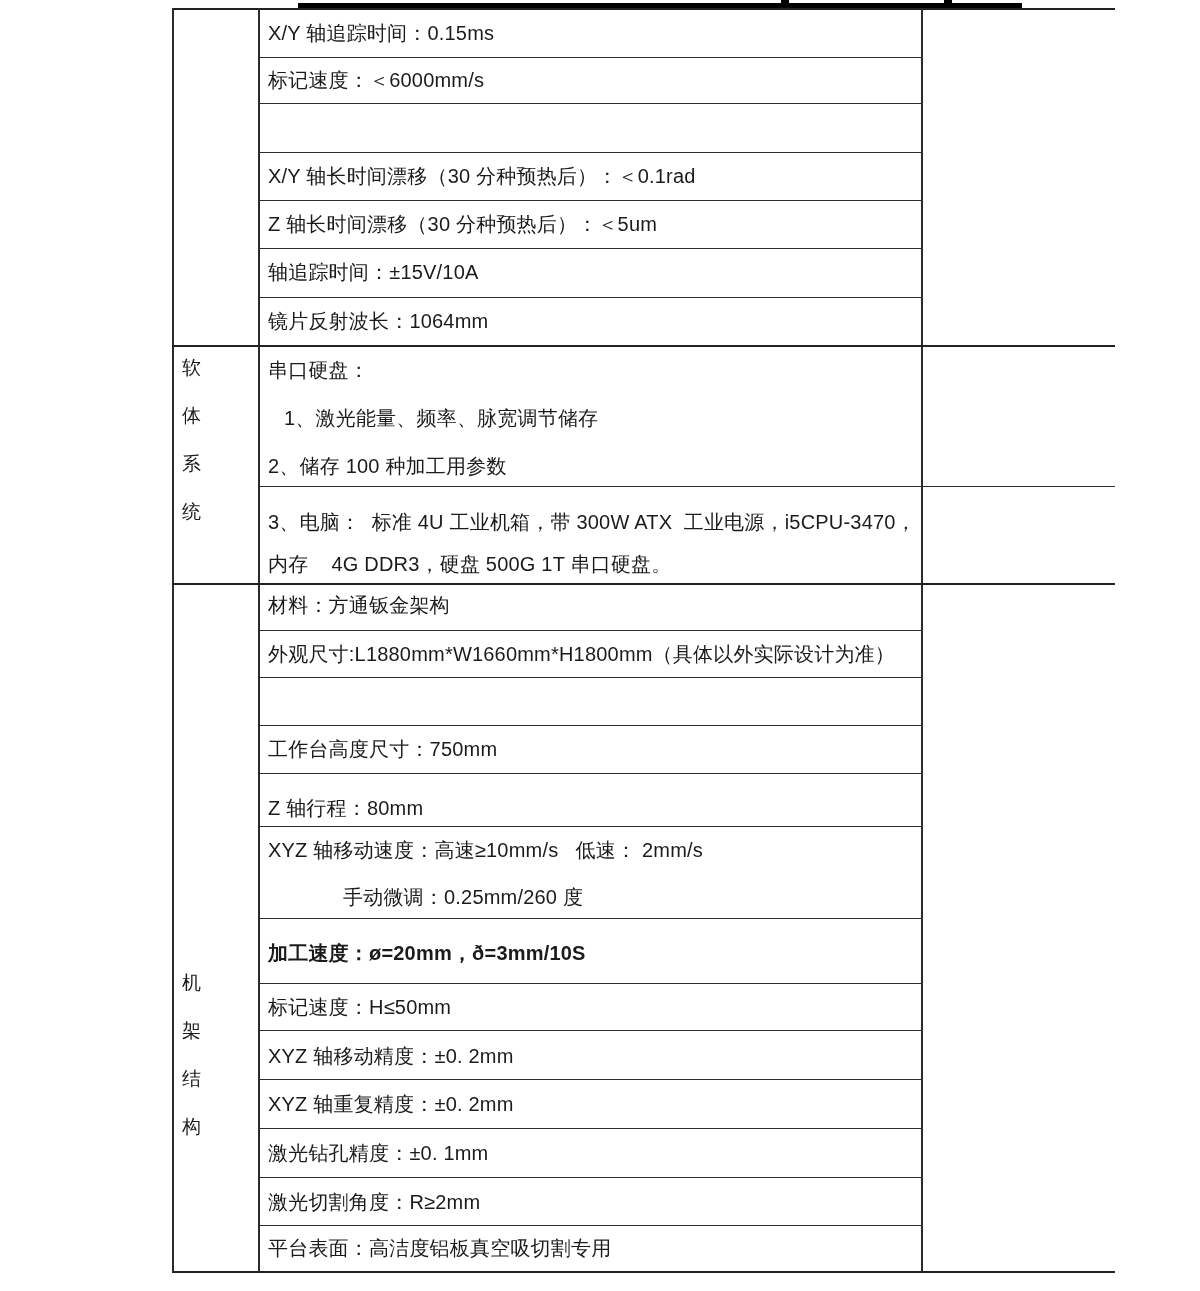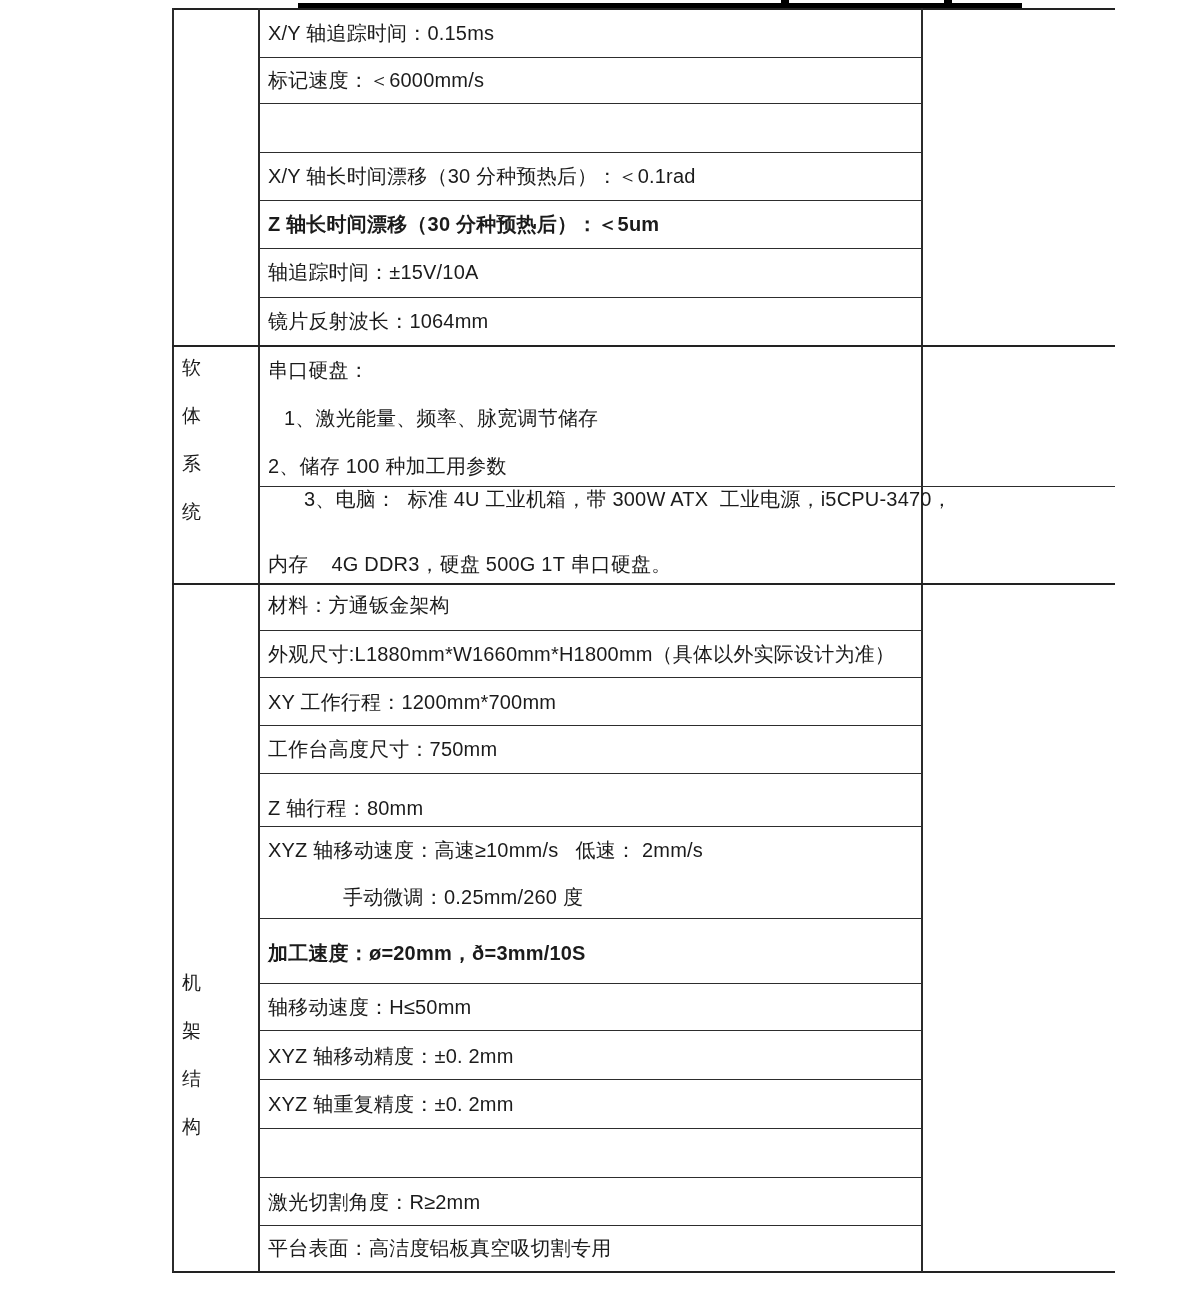--- a/index.html
+++ b/index.html
@@ -66,51 +66,51 @@
   <div class="hl" style="left:259px;top:983px;width:663px;"></div>
   <div class="hl" style="left:259px;top:1030px;width:663px;"></div>
   <div class="hl" style="left:259px;top:1079px;width:663px;"></div>
   <div class="hl" style="left:259px;top:1128px;width:663px;"></div>
   <div class="hl" style="left:259px;top:1177px;width:663px;"></div>
   <div class="hl" style="left:259px;top:1225px;width:663px;"></div>
 
   <div class="line" style="top:19px;">X/Y 轴追踪时间：0.15ms</div>
   <div class="line" style="top:66px;">标记速度：＜6000mm/s</div>
   <div class="line" style="top:162px;">X/Y 轴长时间漂移（30 分种预热后）：＜0.1rad</div>
-  <div class="line" style="top:210px;font-weight:bold;">Z 轴长时间漂移（30 分种预热后）：＜5um</div>
+  <div class="line" style="top:210px;">Z 轴长时间漂移（30 分种预热后）：＜5um</div>
   <div class="line" style="top:258px;">轴追踪时间：±15V/10A</div>
   <div class="line" style="top:307px;">镜片反射波长：1064mm</div>
 
   <div class="cat" style="top:355px;">软</div>
   <div class="cat" style="top:403px;">体</div>
   <div class="cat" style="top:451px;">系</div>
   <div class="cat" style="top:499px;">统</div>
 
   <div class="line" style="top:356px;">串口硬盘：</div>
   <div class="line" style="top:404px;margin-left:16px;">1、激光能量、频率、脉宽调节储存</div>
   <div class="line" style="top:452px;">2、储存 100 种加工用参数</div>
-  <div class="line" style="top:485px;margin-left:36px;">3、电脑：  标准 4U 工业机箱，带 300W ATX  工业电源，i5CPU-3470，</div>
+  <div class="line" style="top:508px;">3、电脑：  标准 4U 工业机箱，带 300W ATX  工业电源，i5CPU-3470，</div>
   <div class="line" style="top:550px;">内存    4G DDR3，硬盘 500G 1T 串口硬盘。</div>
 
   <div class="cat" style="top:970px;">机</div>
   <div class="cat" style="top:1018px;">架</div>
   <div class="cat" style="top:1066px;">结</div>
   <div class="cat" style="top:1114px;">构</div>
 
   <div class="line" style="top:591px;">材料：方通钣金架构</div>
   <div class="line" style="top:640px;">外观尺寸:L1880mm*W1660mm*H1800mm（具体以外实际设计为准）</div>
-  <div class="line" style="top:688px;">XY 工作行程：1200mm*700mm</div>
   <div class="line" style="top:735px;">工作台高度尺寸：750mm</div>
   <div class="line" style="top:794px;">Z 轴行程：80mm</div>
   <div class="line" style="top:836px;">XYZ 轴移动速度：高速≥10mm/s   低速： 2mm/s</div>
   <div class="line indent2" style="top:883px;">手动微调：0.25mm/260 度</div>
   <div class="line bold" style="top:939px;">加工速度：ø=20mm，ð=3mm/10S</div>
-  <div class="line" style="top:993px;">轴移动速度：H≤50mm</div>
+  <div class="line" style="top:993px;">标记速度：H≤50mm</div>
   <div class="line" style="top:1042px;">XYZ 轴移动精度：±0. 2mm</div>
   <div class="line" style="top:1090px;">XYZ 轴重复精度：±0. 2mm</div>
+  <div class="line" style="top:1139px;">激光钻孔精度：±0. 1mm</div>
   <div class="line" style="top:1188px;">激光切割角度：R≥2mm</div>
   <div class="line" style="top:1234px;">平台表面：高洁度铝板真空吸切割专用</div>
 
   <div class="empty-cell" style="left:923px;top:9px;width:212px;height:336px;"></div>
   <div class="empty-cell" style="left:923px;top:346px;width:212px;height:140px;"></div>
   <div class="empty-cell" style="left:923px;top:487px;width:212px;height:96px;"></div>
   <div class="empty-cell" style="left:923px;top:584px;width:212px;height:687px;"></div>
   <div class="empty-cell" style="left:173px;top:9px;width:85px;height:336px;"></div>
 
 </div>

